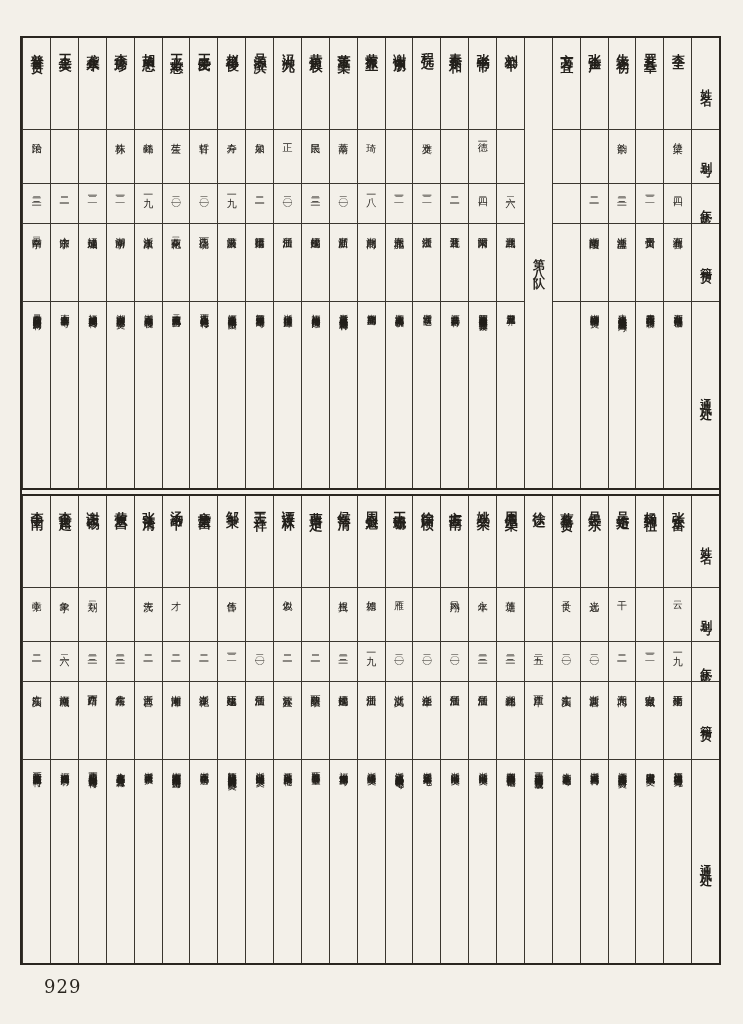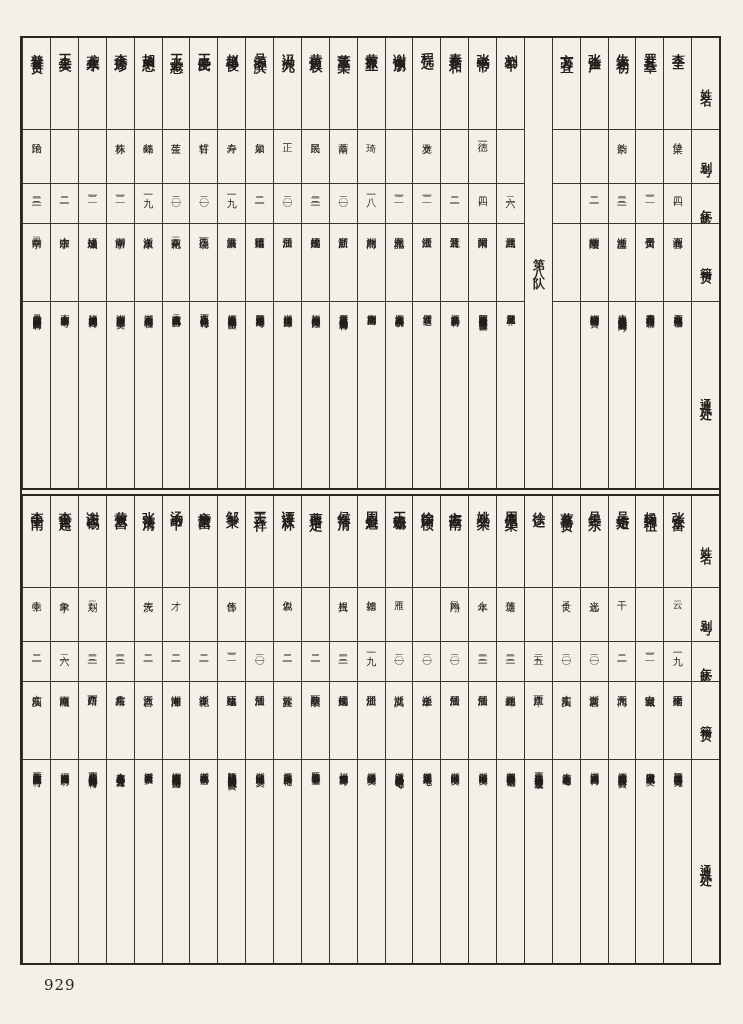--- a/index.html
+++ b/index.html
@@ -43,21 +43,21 @@
   .alias .vt{font-size:10px;letter-spacing:1px;}
   .age .vt{font-size:10px;letter-spacing:1px;}
   .native .vt{font-size:10px;letter-spacing:0.5px;}
   .address .vt{font-size:9px;line-height:1.25;letter-spacing:0.5px;}
   .col.header-col .cell{align-items:center;padding-top:0;background:#f3f0e9;}
   .col.header-col .vt{font-weight:700;font-size:12px;letter-spacing:5px;}
   .divider-col .vt{font-weight:700;font-size:12px;letter-spacing:10px;}
   .page-num{
     position:absolute;left:44px;top:976px;
     font-family:"DejaVu Serif","Liberation Serif",serif;
-    font-size:15px;color:#2a2620;letter-spacing:1px;
+    font-size:18px;color:#2a2620;letter-spacing:1px;
   }
 </style>
 </head>
 <body>
 
 <div class="sheet">
   <div class="frame">
 
     <section class="section top">
       <div class="col header-col">

